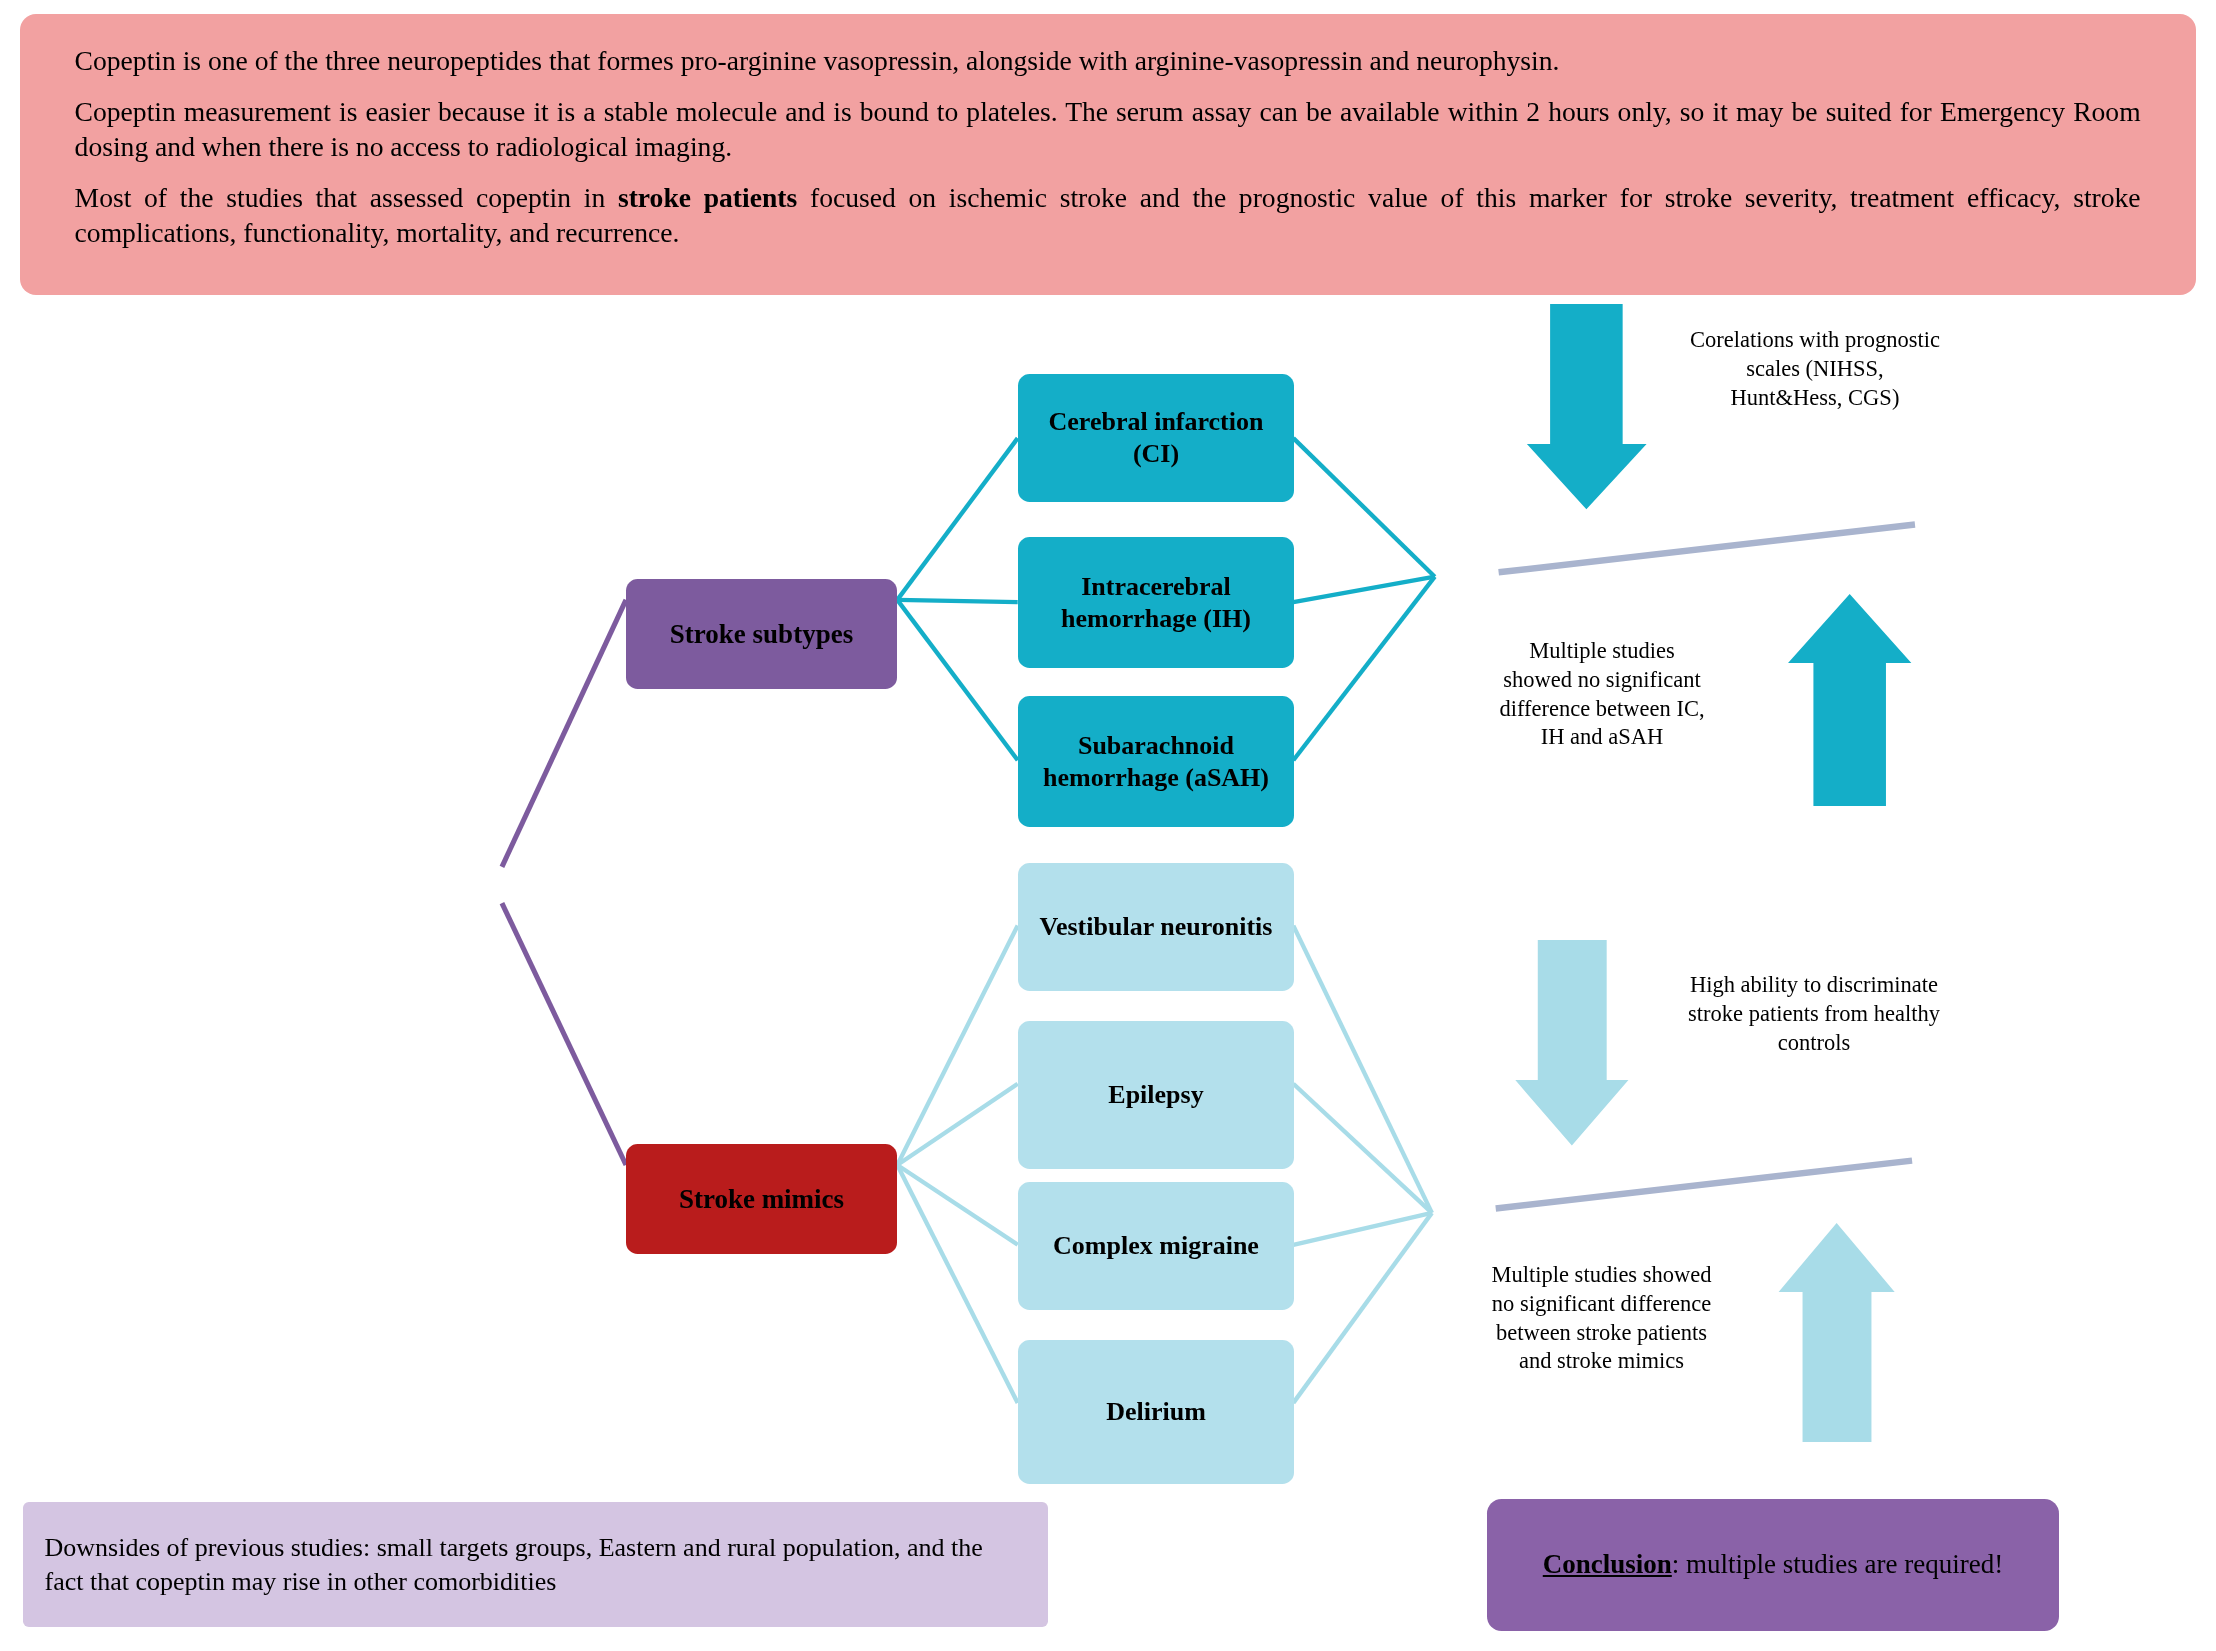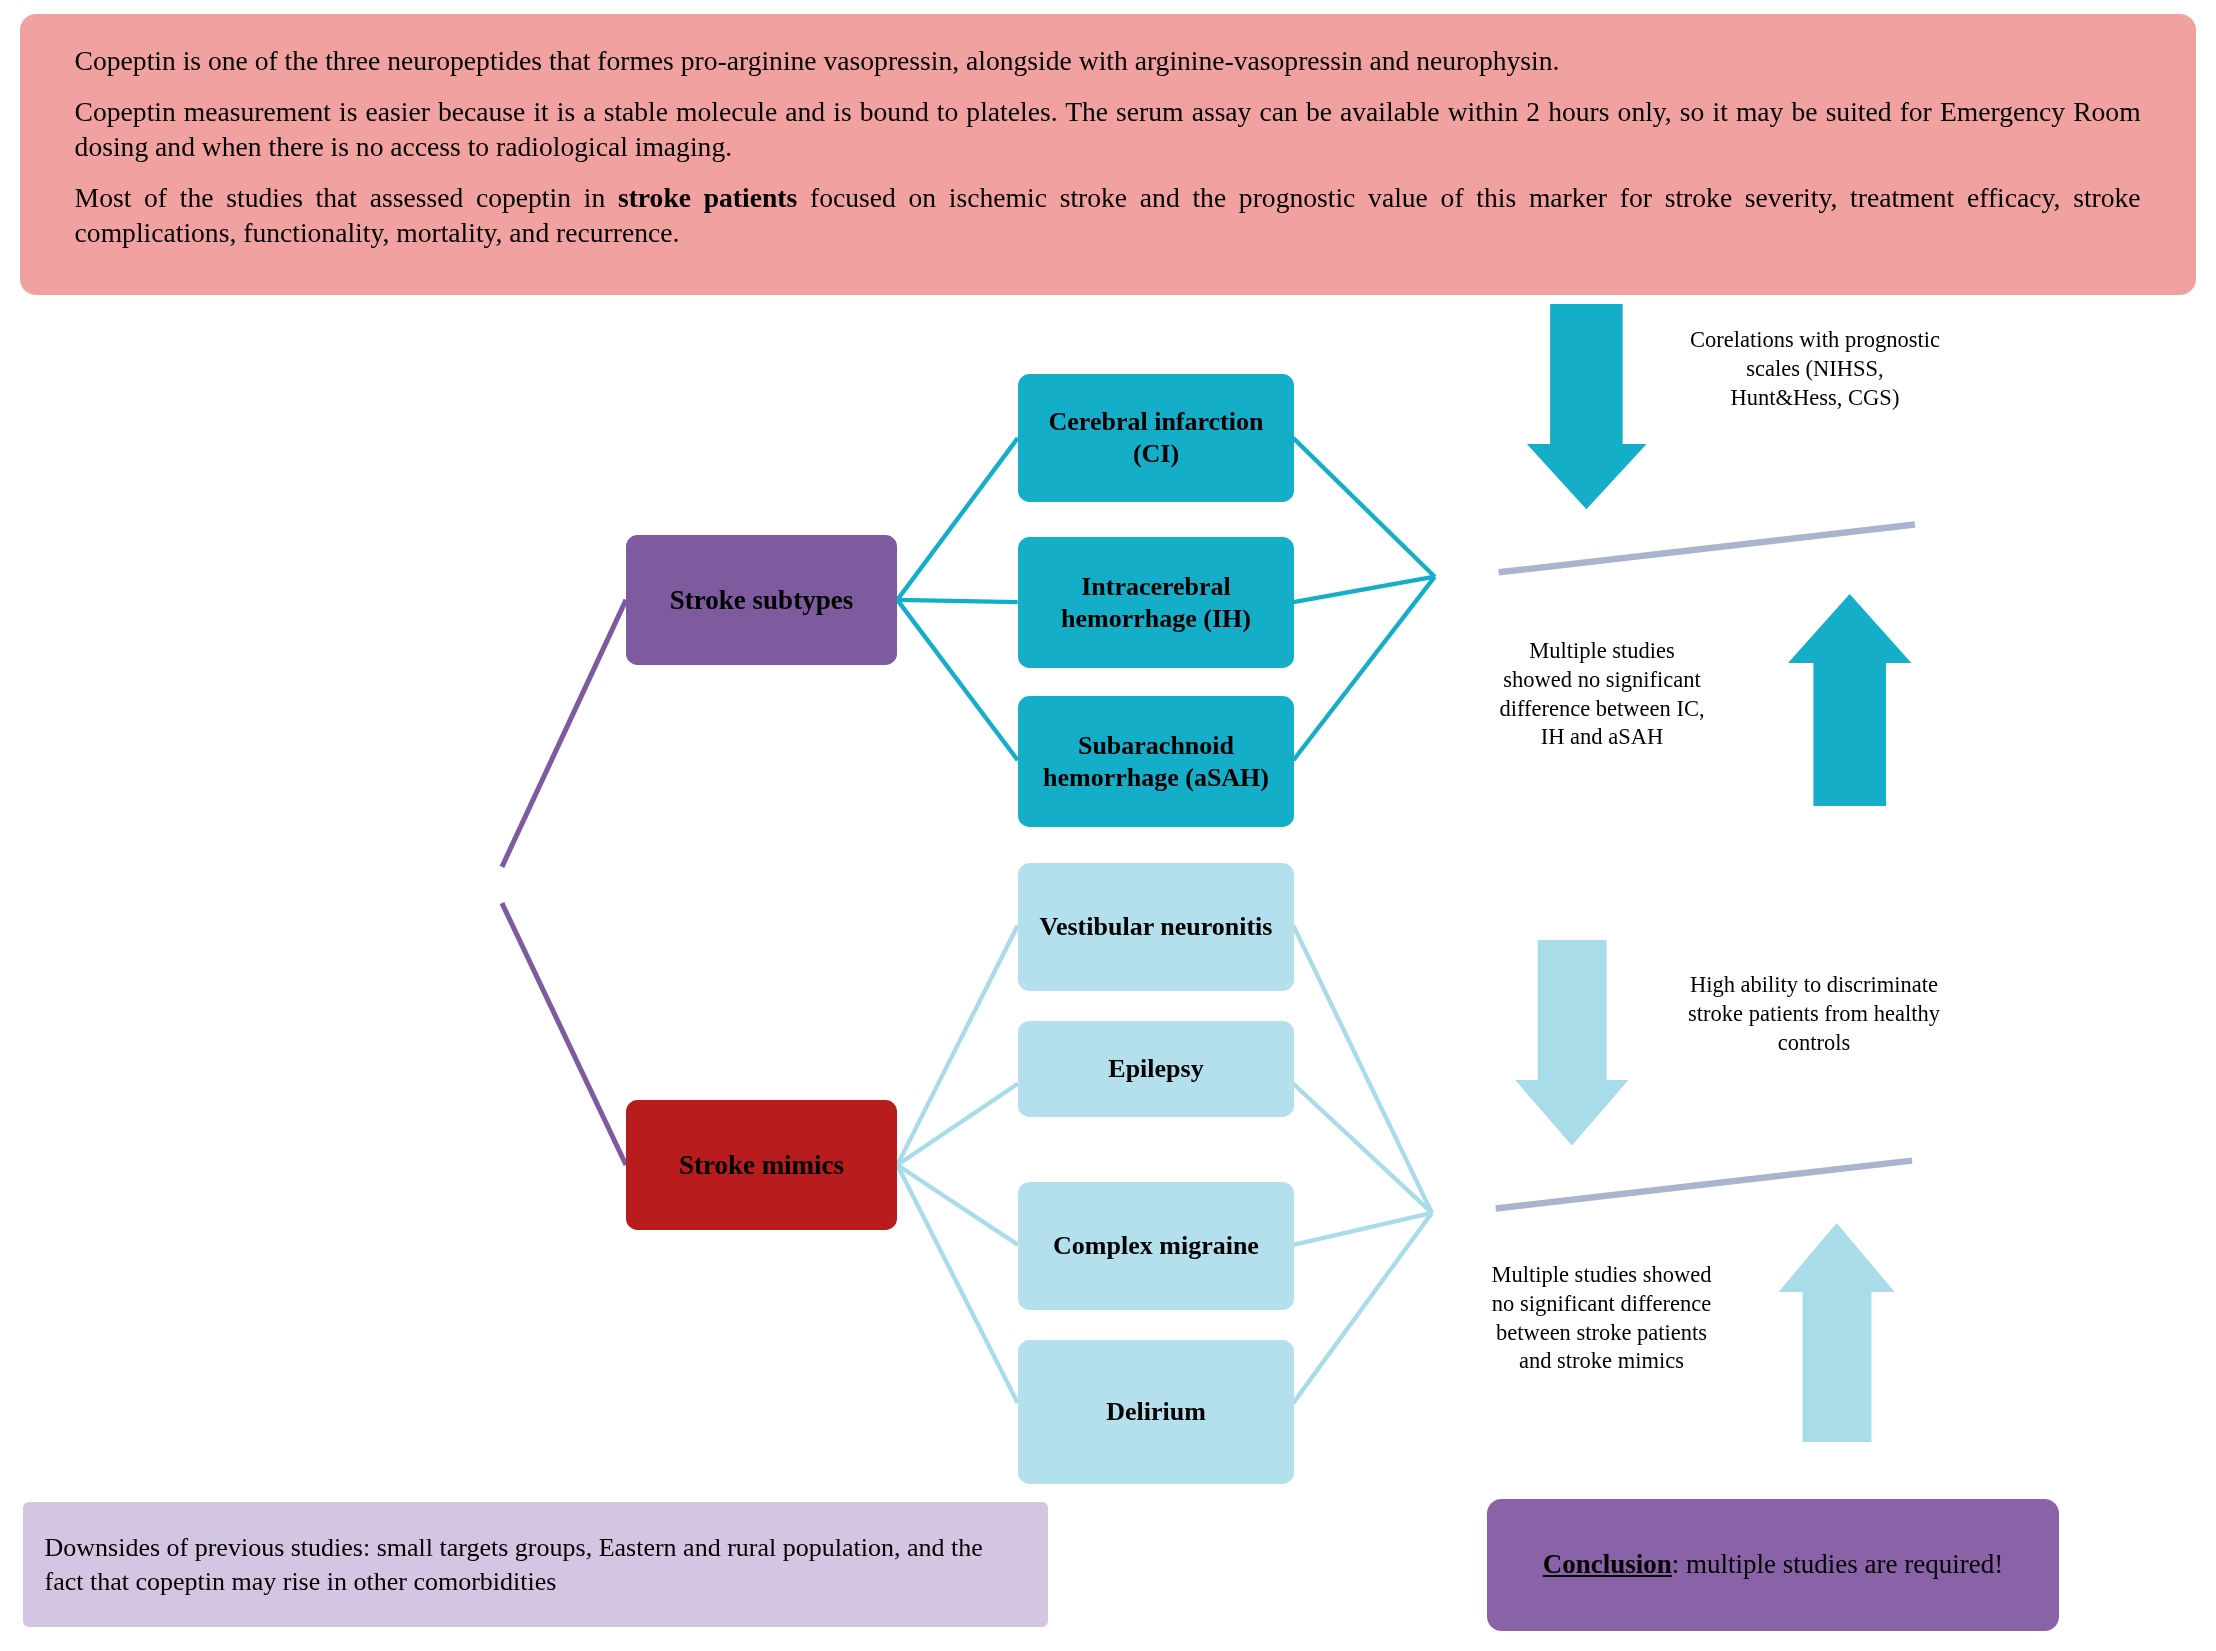--- a/index.html
+++ b/index.html
@@ -21,30 +21,30 @@
   .header-box p + p { margin-top: 16px; }
 
   .node {
     display: flex; flex-direction: column; align-items: center; justify-content: center;
     text-align: center; border-radius: 11.6px;
   }
   .root-box { left: 92px; top: 742px; width: 410px; height: 283px; border-radius: 19px; }
   .root-title { font-size: 29px; font-weight: bold; text-decoration: underline; letter-spacing: 0.7px; margin-bottom: 11.6px; }
   .root-sub { font-size: 25.4px; line-height: 1.3; width: 341px; }
 
-  .branch { width: 271px; height: 130px; font-size: 27px; font-weight: bold; }
+  .branch { width: 271px; height: 110px; font-size: 27px; font-weight: bold; margin-top: 44px; }
   .branch-subtypes { left: 626px; top: 535px; }
   .branch-mimics   { left: 626px; top: 1100px; }
 
   .child { left: 1018px; width: 276px; font-size: 26px; font-weight: bold; line-height: 1.22; padding: 5.8px 14.5px; }
   .sub0 { top: 374px;  height: 128px; }
   .sub1 { top: 537px;  height: 131px; }
   .sub2 { top: 696px;  height: 131px; }
   .mim0 { top: 863px; height: 128px; }
-  .mim1 { top: 1021px; height: 96px; }
+  .mim1 { top: 1021px; height: 148px; }
   .mim2 { top: 1182px; height: 128px; }
   .mim3 { top: 1340px; height: 144px; }
 
   .ann { position: absolute; z-index: 2; text-align: center; font-size: 22.5px; line-height: 1.28; }
   .ann-sub-label { left: 1690px; top: 326px;  width: 250px; }
   .ann-sub-note  { left: 1493px; top: 637px;  width: 218px; }
   .ann-mim-label { left: 1682px; top: 971px; width: 264px; }
   .ann-mim-note  { left: 1482px; top: 1261px; width: 239px; }
 
   .downsides {

